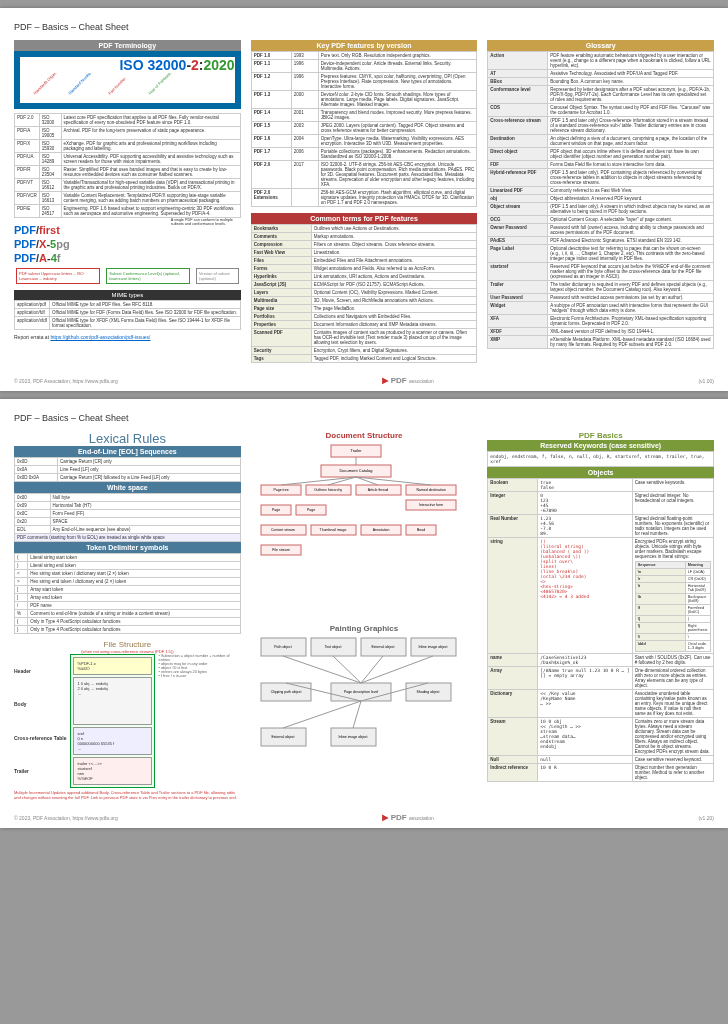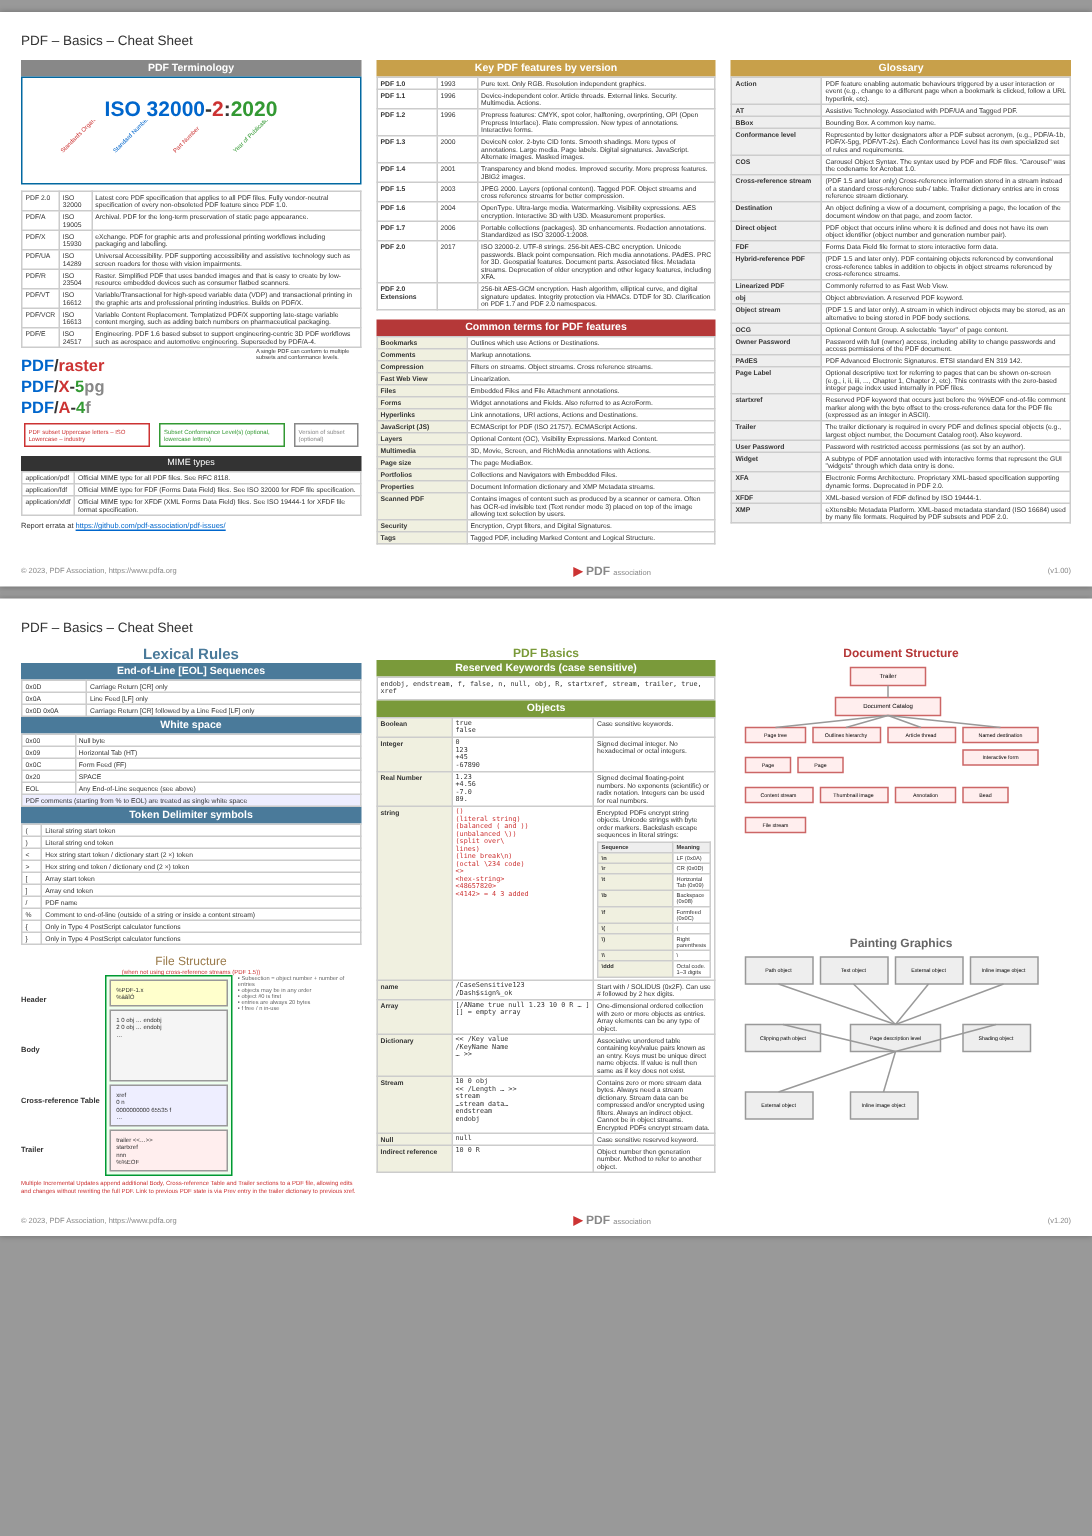--- a/index.html
+++ b/index.html
@@ -7,21 +7,21 @@
 .page-title{font-size:9px;font-weight:normal;margin-bottom:8px}
 .cols{display:flex;gap:10px}
 .col{flex:1}
 .sect-hdr{background:#c8a04a;color:#fff;text-align:center;padding:2px;font-size:7px;font-weight:bold;margin-bottom:0}
 .sect-hdr.red{background:#b53838}
 .sect-hdr.grey{background:#888}
 .sect-hdr.green{background:#7a9a3a}
 table{border-collapse:collapse;width:100%;font-size:4.5px}
 table td,table th{border:1px solid #ccc;padding:1px 2px;vertical-align:top}
 table th{background:#eee;font-weight:bold;text-align:left}
-.iso-box{border:1px solid #0369a1;padding:12px;text-align:center;margin-bottom:4px}
+.iso-box{border:6px solid #0369a1;padding:0;text-align:right;margin-bottom:4px}
 .iso-title{font-size:14px;font-weight:bold}
 .iso-blue{color:#0066cc}
 .iso-red{color:#cc3333}
 .iso-green{color:#339933}
 .pdf-term-main{font-size:11px;font-weight:bold;margin:2px 0}
 .mime-hdr{background:#333;color:#fff;text-align:center;padding:2px;font-size:6px}
 .small-box{border:1px solid #c33;padding:2px;font-size:4px;color:#c33;margin:2px}
 .small-box.green{border-color:#393;color:#393}
 .footer{position:absolute;bottom:6px;left:14px;right:14px;display:flex;justify-content:space-between;align-items:center;font-size:5px;color:#888}
 .logo{font-size:8px;font-weight:bold}
@@ -94,21 +94,21 @@
               <td>Variable Content Replacement. Templatized PDF/X supporting late-stage variable content merging, such as adding batch numbers on pharmaceutical packaging.</td>
             </tr>
         <tr>
               <td>PDF/E</td>
               <td>ISO 24517</td>
               <td>Engineering. PDF 1.6 based subset to support engineering-centric 3D PDF workflows such as aerospace and automotive engineering. Superseded by PDF/A-4.</td>
             </tr>
       </tbody>
         </table>
       <div style="position:relative;padding:4px 0">
-        <div class="pdf-term-main"><span style="color:#06c">PDF</span>/<span style="color:#c33">raster</span></div>
+        <div class="pdf-term-main"><span style="color:#06c">PDF</span>/<span style="color:#c33">first</span></div>
         <div class="pdf-term-main"><span style="color:#06c">PDF</span>/<span style="color:#c33">X</span>-<span style="color:#393">5</span><span style="color:#888">pg</span></div>
         <div class="pdf-term-main"><span style="color:#06c">PDF</span>/<span style="color:#c33">A</span>-<span style="color:#393">4</span><span style="color:#888">f</span></div>
         <div style="position:absolute;right:0;top:0;width:70px" class="tiny">A single PDF can conform to multiple subsets and conformance levels.</div>
         <div style="display:flex;gap:2px;margin-top:2px">
           <div class="small-box">PDF subset Uppercase letters – ISO Lowercase – industry</div>
           <div class="small-box green">Subset Conformance Level(s) (optional, lowercase letters)</div>
           <div class="small-box" style="border-color:#888;color:#888">Version of subset (optional)</div>
         </div>
       </div>
       <div class="mime-hdr">MIME types</div>
@@ -369,21 +369,21 @@
     <span>(v1.00)</span>
   </div>
   <div style="height:14px"></div>
 </div>
 
 <div class="page">
   <div class="page-title">PDF – Basics – Cheat Sheet</div>
   <div class="cols">
 
     <div class="col">
-      <div style="text-align:center;font-size:10px;color:#4a7a9a;font-weight:bold">Lexical Rules</div>
+      <div style="text-align:center;font-size:13px;color:#4a7a9a;font-weight:normal">Lexical Rules</div>
       <div class="sect-hdr" style="background:#4a7a9a">End-of-Line [EOL] Sequences</div>
       <table>
         <tbody>
             <tr>
               <td>0x0D</td>
               <td>Carriage Return [CR] only</td>
             </tr>
         <tr>
               <td>0x0A</td>
               <td>Line Feed [LF] only</td>
@@ -484,169 +484,20 @@
         </div>
         <div style="flex:1;font-size:3.5px;color:#666">
           <div class="tiny">• Subsection = object number + number of entries</div>
           <div class="tiny">• objects may be in any order</div>
           <div class="tiny">• object #0 is first</div>
           <div class="tiny">• entries are always 20 bytes</div>
           <div class="tiny">• f free / n in-use</div>
         </div>
       </div>
       <div style="color:#c33;font-size:4px;margin-top:2px">Multiple Incremental Updates append additional Body, Cross-reference Table and Trailer sections to a PDF file, allowing edits and changes without rewriting the full PDF. Link to previous PDF state is via Prev entry in the trailer dictionary to previous xref.</div>
-    </div>
-
-    <div class="col">
-      <div style="text-align:center;font-size:8px;color:#7a9a3a;font-weight:bold">PDF Basics</div>
-      <div class="sect-hdr green">Reserved Keywords (case sensitive)</div>
-      <div style="border:1px solid #ccc;padding:2px;font-family:monospace;font-size:4.5px">endobj, endstream, f, false, n, null, obj, R, startxref, stream, trailer, true, xref</div>
-      <div class="sect-hdr green">Objects</div>
-      <table class="obj-table">
-        <tbody>
-            <tr>
-              <td>Boolean</td>
-              <td style="font-family:monospace;white-space:pre">true
-false</td>
-              <td>Case sensitive keywords.</td>
-            </tr>
-        <tr>
-              <td>Integer</td>
-              <td style="font-family:monospace;white-space:pre">0
-123
-+45
--67890</td>
-              <td>Signed decimal integer.
-No hexadecimal or octal integers.</td>
-            </tr>
-        <tr>
-              <td>Real Number</td>
-              <td style="font-family:monospace;white-space:pre">1.23
-+4.56
--7.0
-89.</td>
-              <td>Signed decimal floating-point numbers.
-No exponents (scientific) or radix notation.
-Integers can be used for real numbers.</td>
-            </tr>
-        <tr>
-              <td>string</td>
-              <td style="font-family:monospace;white-space:pre;color:#c33">()
-(literal string)
-(balanced ( and ))
-(unbalanced \))
-(split over\
-lines)
-(line break\n)
-(octal \234 code)
-&lt;&gt;
-&lt;hex-string&gt;
-&lt;48657820&gt;
-&lt;4142&gt; = 4 3 added</td>
-          <td>
-            <span>Encrypted PDFs encrypt string objects.
-Unicode strings with byte order markers.
-Backslash escape sequences in literal strings:</span>
-            <table style="margin-top:2px;font-size:3.8px">
-              <tbody>
-                    <tr>
-                      <th>Sequence</th>
-                      <th>Meaning</th>
-                    </tr>
-              <tr>
-                      <td>\n</td>
-                      <td>LF (0x0A)</td>
-                    </tr>
-              <tr>
-                      <td>\r</td>
-                      <td>CR (0x0D)</td>
-                    </tr>
-              <tr>
-                      <td>\t</td>
-                      <td>Horizontal Tab (0x09)</td>
-                    </tr>
-              <tr>
-                      <td>\b</td>
-                      <td>Backspace (0x08)</td>
-                    </tr>
-              <tr>
-                      <td>\f</td>
-                      <td>Formfeed (0x0C)</td>
-                    </tr>
-              <tr>
-                      <td>\(</td>
-                      <td>(</td>
-                    </tr>
-              <tr>
-                      <td>\)</td>
-                      <td>Right parenthesis</td>
-                    </tr>
-              <tr>
-                      <td>\\</td>
-                      <td>\</td>
-                    </tr>
-              <tr>
-                      <td>\ddd</td>
-                      <td>Octal code. 1–3 digits</td>
-                    </tr>
-            </tbody>
-                </table>
-          </td>
-            </tr>
-        <tr>
-              <td>name</td>
-              <td style="font-family:monospace;white-space:pre">/CaseSensitive123
-/Dash$sign%_ok</td>
-              <td>Start with / SOLIDUS (0x2F).
-Can use # followed by 2 hex digits.</td>
-            </tr>
-        <tr>
-              <td>Array</td>
-              <td style="font-family:monospace;white-space:pre">[/AName true null 1.23 10 0 R … ]
-[] = empty array</td>
-              <td>One-dimensional ordered collection with zero or more objects as entries.
-Array elements can be any type of object.</td>
-            </tr>
-        <tr>
-              <td>Dictionary</td>
-              <td style="font-family:monospace;white-space:pre">&lt;&lt; /Key value
-/KeyName Name
-… &gt;&gt;</td>
-              <td>Associative unordered table containing key/value pairs known as an entry.
-Keys must be unique direct name objects.
-If value is null then same as if key does not exist.</td>
-            </tr>
-        <tr>
-              <td>Stream</td>
-              <td style="font-family:monospace;white-space:pre">10 0 obj
-&lt;&lt; /Length … &gt;&gt;
-stream
-…stream data…
-endstream
-endobj</td>
-              <td>Contains zero or more stream data bytes.
-Always need a stream dictionary.
-Stream data can be compressed and/or encrypted using filters.
-Always an indirect object.
-Cannot be in object streams.
-Encrypted PDFs encrypt stream data.</td>
-            </tr>
-        <tr>
-              <td>Null</td>
-              <td style="font-family:monospace;white-space:pre">null</td>
-              <td>Case sensitive reserved keyword.</td>
-            </tr>
-        <tr>
-              <td>Indirect reference</td>
-              <td style="font-family:monospace;white-space:pre">10 0 R</td>
-              <td>Object number then generation number.
-Method to refer to another object.</td>
-            </tr>
-      </tbody>
-        </table>
     </div>
 
     <div class="col">
       <div style="text-align:center;font-size:8px;color:#b53838;font-weight:bold">Document Structure</div>
       <svg width="100%" height="180">
         <rect x="80" y="5" width="50" height="12" fill="#fee" stroke="#c66"></rect>
           <text x="105" y="12" font-size="4" text-anchor="middle">Trailer</text>
         <rect x="70" y="25" width="70" height="12" fill="#fee" stroke="#c66"></rect>
           <text x="105" y="32" font-size="4" text-anchor="middle">Document Catalog</text>
         <line x1="105" y1="17" x2="105" y2="25" stroke="#999"></line>
@@ -702,20 +553,169 @@
         <line x1="32" y1="23" x2="110" y2="50" stroke="#999"></line>
           <line x1="82" y1="23" x2="110" y2="50" stroke="#999"></line>
           <line x1="132" y1="23" x2="110" y2="50" stroke="#999"></line>
           <line x1="182" y1="23" x2="110" y2="50" stroke="#999"></line>
         <line x1="110" y1="68" x2="35" y2="50" stroke="#999"></line>
           <line x1="110" y1="68" x2="177" y2="50" stroke="#999"></line>
         <line x1="110" y1="68" x2="32" y2="95" stroke="#999"></line>
           <line x1="110" y1="68" x2="102" y2="95" stroke="#999"></line>
       </svg>
     </div>
+
+    <div class="col">
+      <div style="text-align:center;font-size:8px;color:#7a9a3a;font-weight:bold">PDF Basics</div>
+      <div class="sect-hdr green">Reserved Keywords (case sensitive)</div>
+      <div style="border:1px solid #ccc;padding:2px;font-family:monospace;font-size:4.5px">endobj, endstream, f, false, n, null, obj, R, startxref, stream, trailer, true, xref</div>
+      <div class="sect-hdr green">Objects</div>
+      <table class="obj-table">
+        <tbody>
+            <tr>
+              <td>Boolean</td>
+              <td style="font-family:monospace;white-space:pre">true
+false</td>
+              <td>Case sensitive keywords.</td>
+            </tr>
+        <tr>
+              <td>Integer</td>
+              <td style="font-family:monospace;white-space:pre">0
+123
++45
+-67890</td>
+              <td>Signed decimal integer.
+No hexadecimal or octal integers.</td>
+            </tr>
+        <tr>
+              <td>Real Number</td>
+              <td style="font-family:monospace;white-space:pre">1.23
++4.56
+-7.0
+89.</td>
+              <td>Signed decimal floating-point numbers.
+No exponents (scientific) or radix notation.
+Integers can be used for real numbers.</td>
+            </tr>
+        <tr>
+              <td>string</td>
+              <td style="font-family:monospace;white-space:pre;color:#c33">()
+(literal string)
+(balanced ( and ))
+(unbalanced \))
+(split over\
+lines)
+(line break\n)
+(octal \234 code)
+&lt;&gt;
+&lt;hex-string&gt;
+&lt;48657820&gt;
+&lt;4142&gt; = 4 3 added</td>
+          <td>
+            <span>Encrypted PDFs encrypt string objects.
+Unicode strings with byte order markers.
+Backslash escape sequences in literal strings:</span>
+            <table style="margin-top:2px;font-size:3.8px">
+              <tbody>
+                    <tr>
+                      <th>Sequence</th>
+                      <th>Meaning</th>
+                    </tr>
+              <tr>
+                      <td>\n</td>
+                      <td>LF (0x0A)</td>
+                    </tr>
+              <tr>
+                      <td>\r</td>
+                      <td>CR (0x0D)</td>
+                    </tr>
+              <tr>
+                      <td>\t</td>
+                      <td>Horizontal Tab (0x09)</td>
+                    </tr>
+              <tr>
+                      <td>\b</td>
+                      <td>Backspace (0x08)</td>
+                    </tr>
+              <tr>
+                      <td>\f</td>
+                      <td>Formfeed (0x0C)</td>
+                    </tr>
+              <tr>
+                      <td>\(</td>
+                      <td>(</td>
+                    </tr>
+              <tr>
+                      <td>\)</td>
+                      <td>Right parenthesis</td>
+                    </tr>
+              <tr>
+                      <td>\\</td>
+                      <td>\</td>
+                    </tr>
+              <tr>
+                      <td>\ddd</td>
+                      <td>Octal code. 1–3 digits</td>
+                    </tr>
+            </tbody>
+                </table>
+          </td>
+            </tr>
+        <tr>
+              <td>name</td>
+              <td style="font-family:monospace;white-space:pre">/CaseSensitive123
+/Dash$sign%_ok</td>
+              <td>Start with / SOLIDUS (0x2F).
+Can use # followed by 2 hex digits.</td>
+            </tr>
+        <tr>
+              <td>Array</td>
+              <td style="font-family:monospace;white-space:pre">[/AName true null 1.23 10 0 R … ]
+[] = empty array</td>
+              <td>One-dimensional ordered collection with zero or more objects as entries.
+Array elements can be any type of object.</td>
+            </tr>
+        <tr>
+              <td>Dictionary</td>
+              <td style="font-family:monospace;white-space:pre">&lt;&lt; /Key value
+/KeyName Name
+… &gt;&gt;</td>
+              <td>Associative unordered table containing key/value pairs known as an entry.
+Keys must be unique direct name objects.
+If value is null then same as if key does not exist.</td>
+            </tr>
+        <tr>
+              <td>Stream</td>
+              <td style="font-family:monospace;white-space:pre">10 0 obj
+&lt;&lt; /Length … &gt;&gt;
+stream
+…stream data…
+endstream
+endobj</td>
+              <td>Contains zero or more stream data bytes.
+Always need a stream dictionary.
+Stream data can be compressed and/or encrypted using filters.
+Always an indirect object.
+Cannot be in object streams.
+Encrypted PDFs encrypt stream data.</td>
+            </tr>
+        <tr>
+              <td>Null</td>
+              <td style="font-family:monospace;white-space:pre">null</td>
+              <td>Case sensitive reserved keyword.</td>
+            </tr>
+        <tr>
+              <td>Indirect reference</td>
+              <td style="font-family:monospace;white-space:pre">10 0 R</td>
+              <td>Object number then generation number.
+Method to refer to another object.</td>
+            </tr>
+      </tbody>
+        </table>
+    </div>
   </div>
   <div class="footer">
     <span>© 2023, PDF Association, https://www.pdfa.org</span>
     <span class="logo"><span class="logo-red">▶</span> PDF <span style="font-size:5px;font-weight:normal">association</span></span>
     <span>(v1.20)</span>
   </div>
   <div style="height:14px"></div>
 </div>
 
 </body></html>

